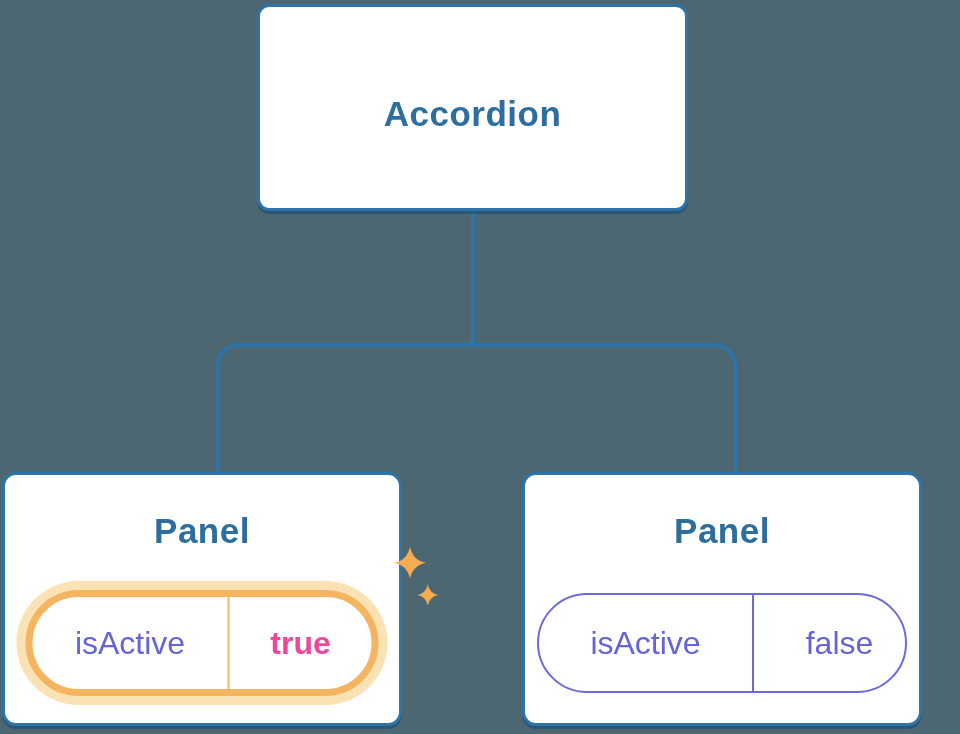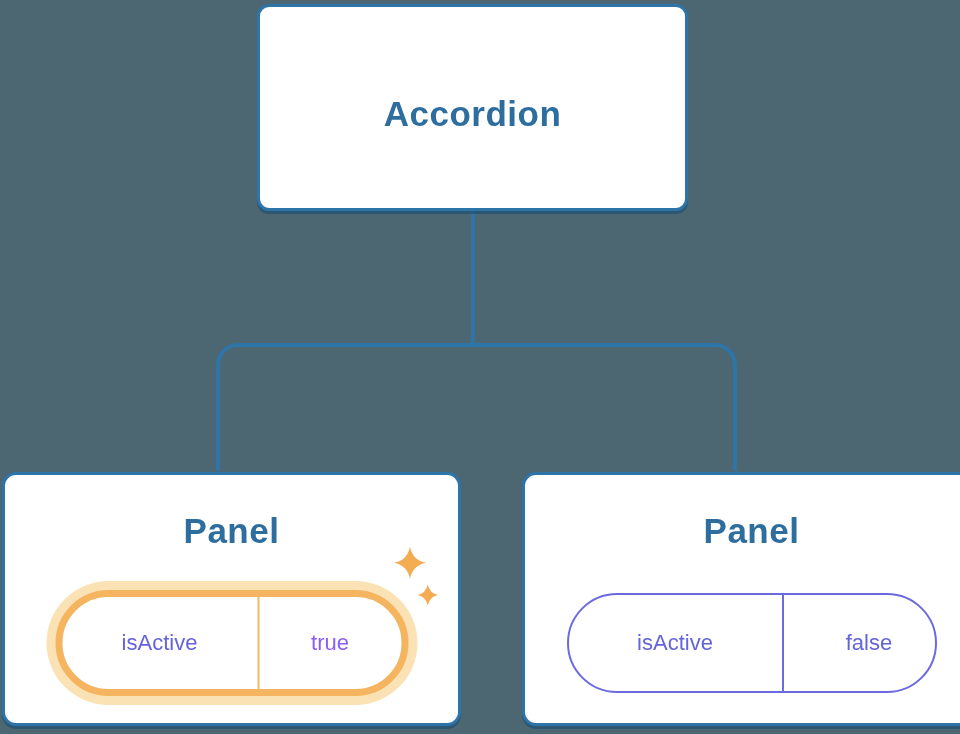--- a/index.html
+++ b/index.html
@@ -51,21 +51,21 @@
     top: 4px;
     width: 431px;
     height: 207px;
     border-radius: 12px;
     display: flex;
     align-items: center;
     justify-content: center;
   }
   .node-child {
     top: 472px;
-    width: 459px;
+    width: 400px;
     height: 254px;
     border-radius: 14px;
   }
   .node-child.left  { left: 2px;   }
   .node-child.right { left: 522px; }
 
   .node-title {
     display: block;
     text-align: center;
     margin-top: 36px;
@@ -97,31 +97,31 @@
   .pill-inactive {
     top: 118px;
     width: 370px;
     height: 100px;
     border: 2px solid #6B6ADF;
   }
   .pill-cell {
     display: flex;
     align-items: center;
     justify-content: center;
-    font-size: 22px;
+    font-size: 32px;
     color: #6463DA;
   }
   .pill-active .cell-key {
     width: 195px;
     border-right: 2px solid #F2B768;
   }
   .pill-active .cell-value {
     flex: 1;
-    font-weight: 400;
-    color: #8b5cf6;
+    font-weight: 700;
+    color: #ec4899;
   }
   .pill-inactive .cell-key {
     width: 213px;
     border-right: 2px solid #6B6ADF;
   }
   .pill-inactive .cell-value { flex: 1; padding-left: 20px; }
 
   
   .sparkles {
     position: absolute;

